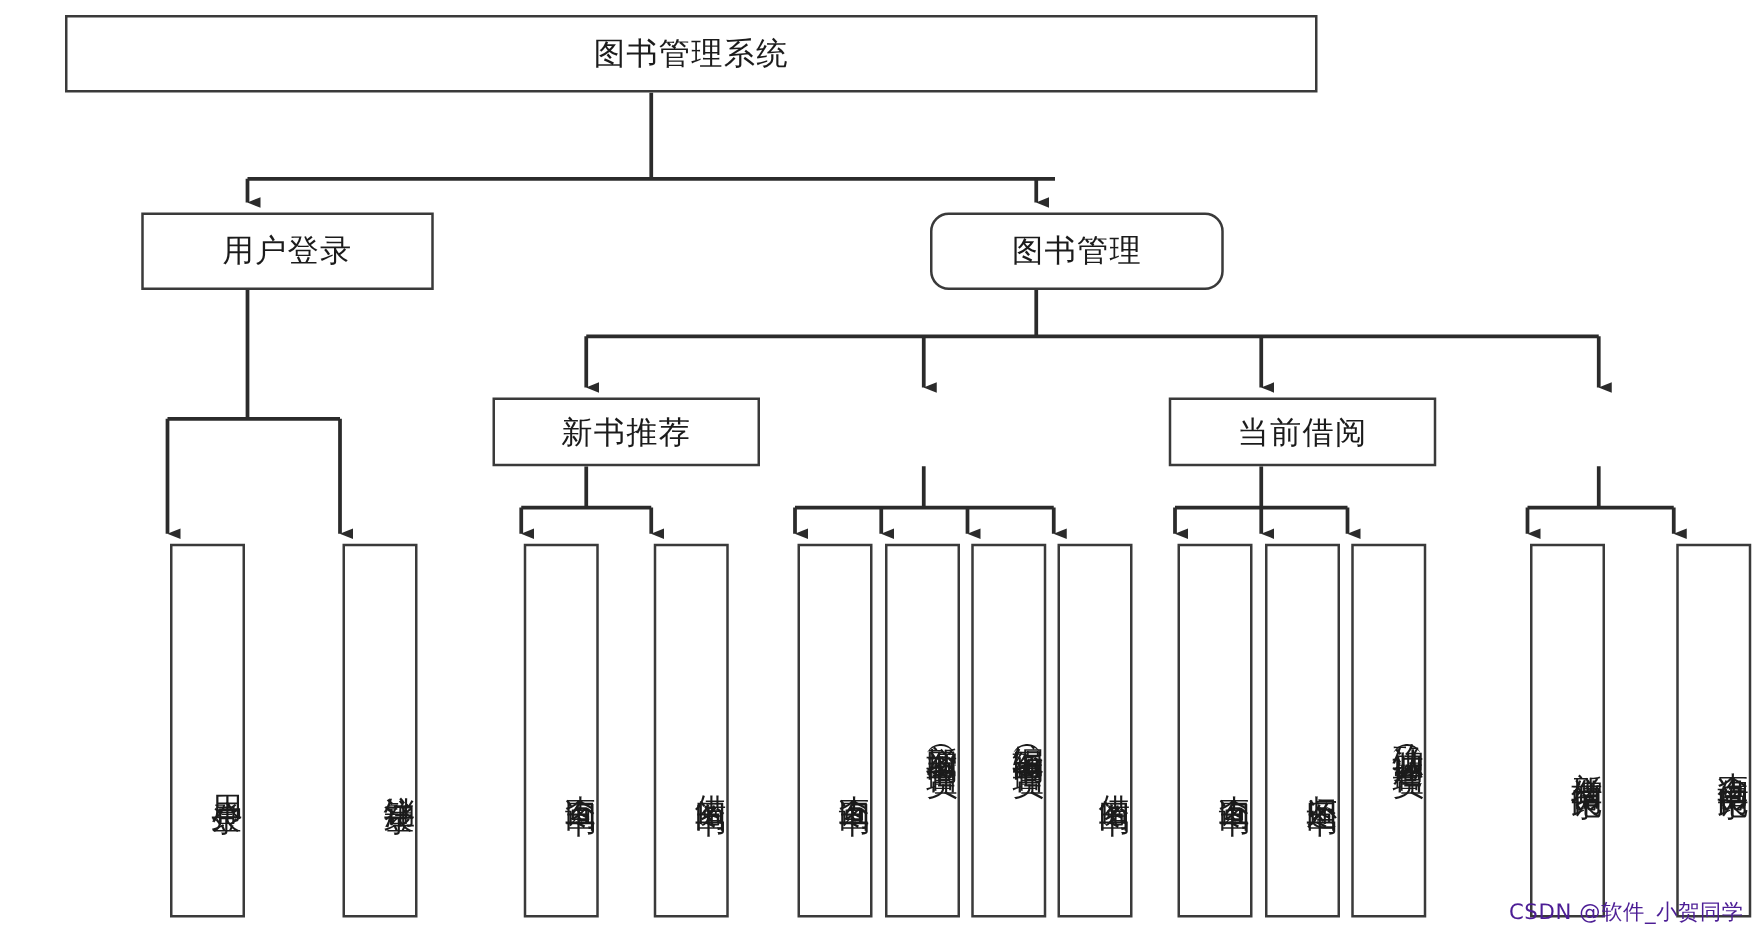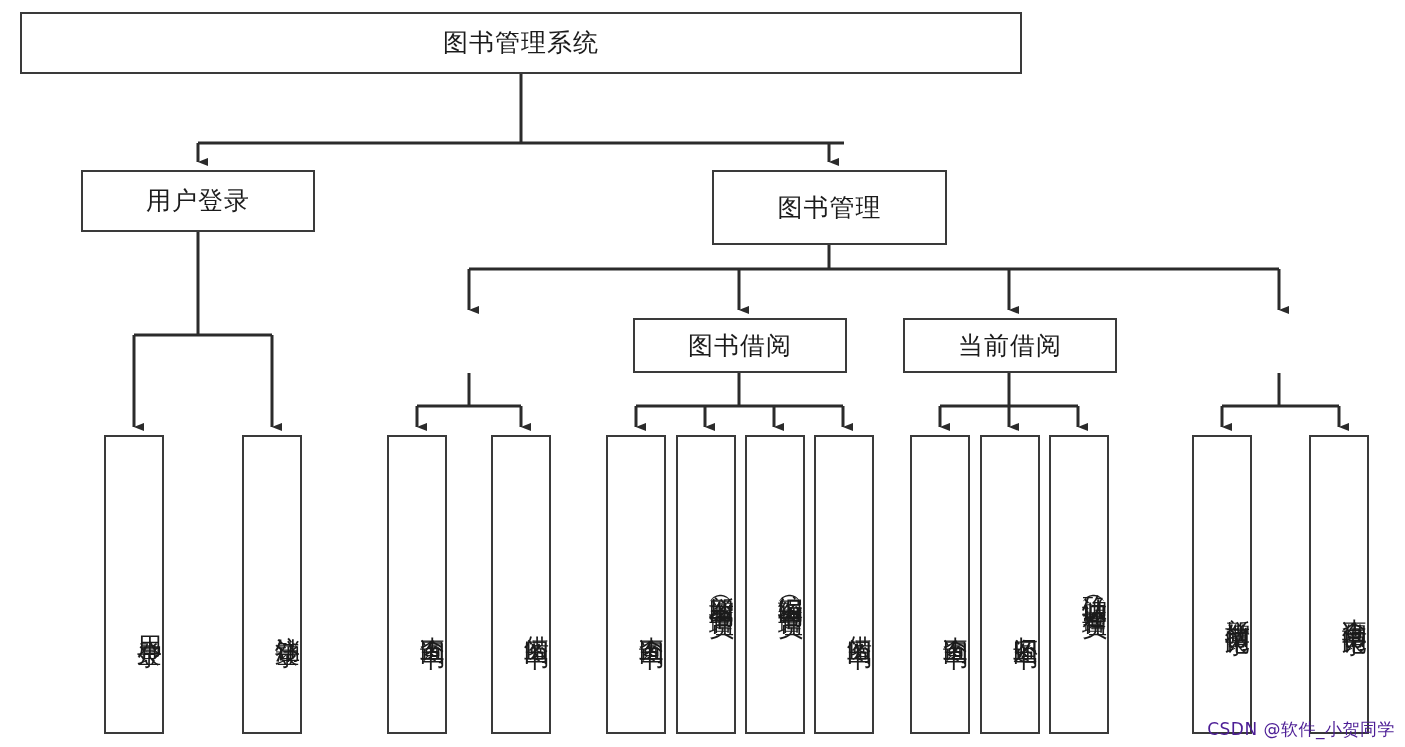--- a/index.html
+++ b/index.html
@@ -29,20 +29,21 @@
   }
   .node {
     position: absolute;
     box-sizing: border-box;
     background: #ffffff;
     border: 2.5px solid #3a3a3a;
     display: flex;
     align-items: center;
     justify-content: center;
     color: #1b1b1b;
+    margin-left: 32px;
   }
   .node.horiz {
     font-size: 25px;
     letter-spacing: 1px;
     line-height: 1.1;
   }
   .node.vert {
     writing-mode: vertical-rl;
     text-orientation: upright;
     font-size: 25px;
@@ -127,26 +128,26 @@
     </g>
   </svg>
 
   <div class="node horiz" style="left:20px; top:12px; width:1002px; height:62px;">
     <span class="hlabel">图书管理系统</span>
   </div>
 
   <div class="node horiz" style="left:81px; top:170px; width:234px; height:62px;">
     <span class="hlabel">用户登录</span>
   </div>
-  <div class="node horiz" style="left:712px; top:170px; width:235px; height:75px;">
+  <div class="node horiz" style="left:712px; top:170px; width:235px; height:62px;border-radius:15px;">
     <span class="hlabel">图书管理</span>
   </div>
 
-  <div class="node horiz" style="left:633px; top:318px; width:214px; height:55px;">
-    <span class="hlabel">图书借阅</span>
+  <div class="node horiz" style="left:362px; top:318px; width:214px; height:55px;">
+    <span class="hlabel">新书推荐</span>
   </div>
   <div class="node horiz" style="left:903px; top:318px; width:214px; height:55px;justify-content:center;">
     <span class="hlabel">当前借阅</span>
   </div>
 
   <div class="node vert" style="left:104px; top:435px; width:60px; height:299px; padding-top:75px;">
     <span class="vlabel">用户登录</span>
   </div>
   <div class="node vert" style="left:242px; top:435px; width:60px; height:299px; padding-top:75px;">
     <span class="vlabel">注销登录</span>

